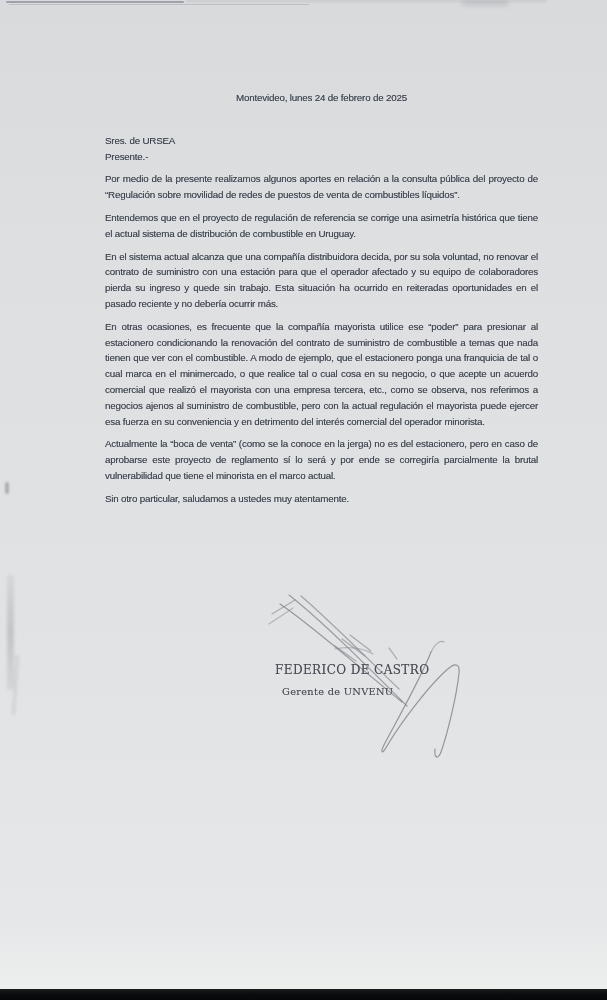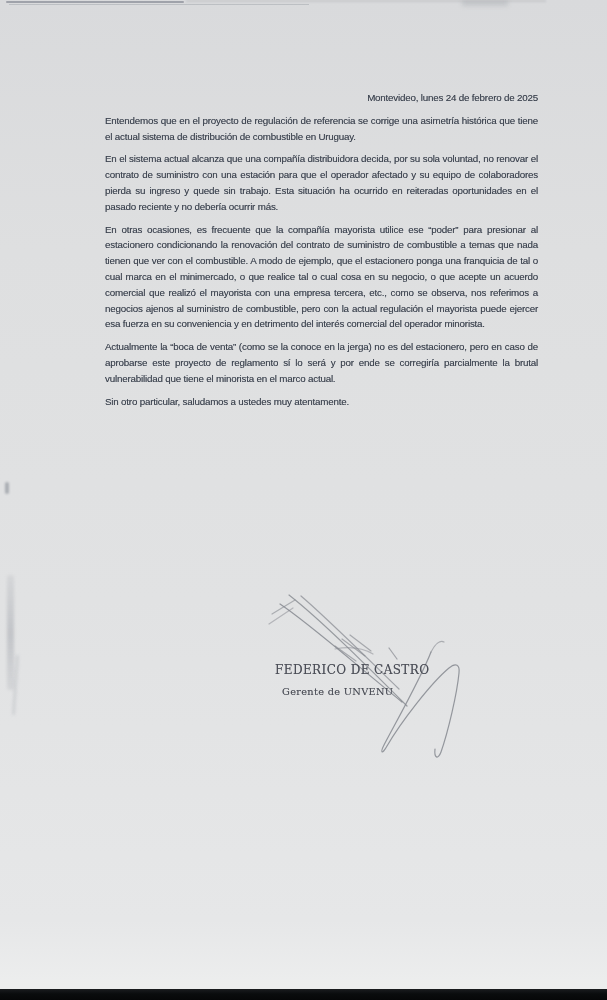--- a/index.html
+++ b/index.html
@@ -32,21 +32,21 @@
   .edge-bar{position:absolute;left:0;bottom:0;width:100%;height:11px;
     background:linear-gradient(180deg,#1a1c1f 0%,#0a0c0d 45%,#060708 100%);}
   
   .content{
     position:absolute;left:105px;top:0;width:433px;
     color:#3d4450;
     font-size:9.8px;letter-spacing:-0.2px;line-height:15.8px;
     text-shadow:0 0 .5px rgba(61,68,80,.55);
     filter:blur(.25px);
   }
-  .date{margin-top:90px;text-align:right;}
+  .date{margin-top:90px;text-align:center;}
   .recipient{margin-top:27px;}
   .content p{margin:7px 0 0 0;text-align:justify;}
   .content p.no-justify{text-align:left;}
   .closing{margin-top:7px;}
   
   .sig-wrap{position:absolute;left:255px;top:582px;width:230px;height:180px;filter:blur(.25px);}
   .sig-svg{position:absolute;left:0;top:0;}
   .sig-name{
     position:absolute;left:20px;top:81px;
     font-family:"DejaVu Serif",serif;font-size:12px;letter-spacing:.4px;
@@ -64,20 +64,25 @@
   <div class="streak-top-1"></div>
   <div class="streak-top-2"></div>
   <div class="streak-top-3"></div>
   <div class="smudge-right-top"></div>
   <div class="smudge-left-1"></div>
   <div class="smudge-left-2"></div>
   <div class="smudge-left-3"></div>
 
   <div class="content">
     <div class="date">Montevideo, lunes 24 de febrero de 2025</div>
+    <div class="recipient">
+      <div>Sres. de URSEA</div>
+      <div>Presente.-</div>
+    </div>
+    <p>Por medio de la presente realizamos algunos aportes en relación a la consulta pública del proyecto de “Regulación sobre movilidad de redes de puestos de venta de combustibles líquidos”.</p>
     <p>Entendemos que en el proyecto de regulación de referencia se corrige una asimetría histórica que tiene el actual sistema de distribución de combustible en Uruguay.</p>
     <p>En el sistema actual alcanza que una compañía distribuidora decida, por su sola voluntad, no renovar el contrato de suministro con una estación para que el operador afectado y su equipo de colaboradores pierda su ingreso y quede sin trabajo. Esta situación ha ocurrido en reiteradas oportunidades en el pasado reciente y no debería ocurrir más.</p>
     <p>En otras ocasiones, es frecuente que la compañía mayorista utilice ese “poder” para presionar al estacionero condicionando la renovación del contrato de suministro de combustible a temas que nada tienen que ver con el combustible.  A modo de ejemplo, que el estacionero ponga una franquicia de tal o cual marca en el minimercado, o que realice tal o cual cosa en su negocio, o que acepte un acuerdo comercial que realizó el mayorista con una empresa tercera, etc., como se observa, nos referimos a negocios ajenos al suministro de combustible, pero con la actual regulación el mayorista puede ejercer esa fuerza en su conveniencia y en detrimento del interés comercial del operador minorista.</p>
     <p>Actualmente la “boca de venta” (como se la conoce en la jerga) no es del estacionero, pero en caso de aprobarse este proyecto de reglamento sí lo será y por ende se corregiría parcialmente la brutal vulnerabilidad que tiene el minorista en el marco actual.</p>
     <p class="closing no-justify">Sin otro particular, saludamos a ustedes muy atentamente.</p>
   </div>
 
   <div class="sig-wrap">
     <svg class="sig-svg" width="230" height="180" viewBox="0 0 230 180">
       <g fill="none" stroke="#85888f" stroke-width="1.2" stroke-linecap="round">

